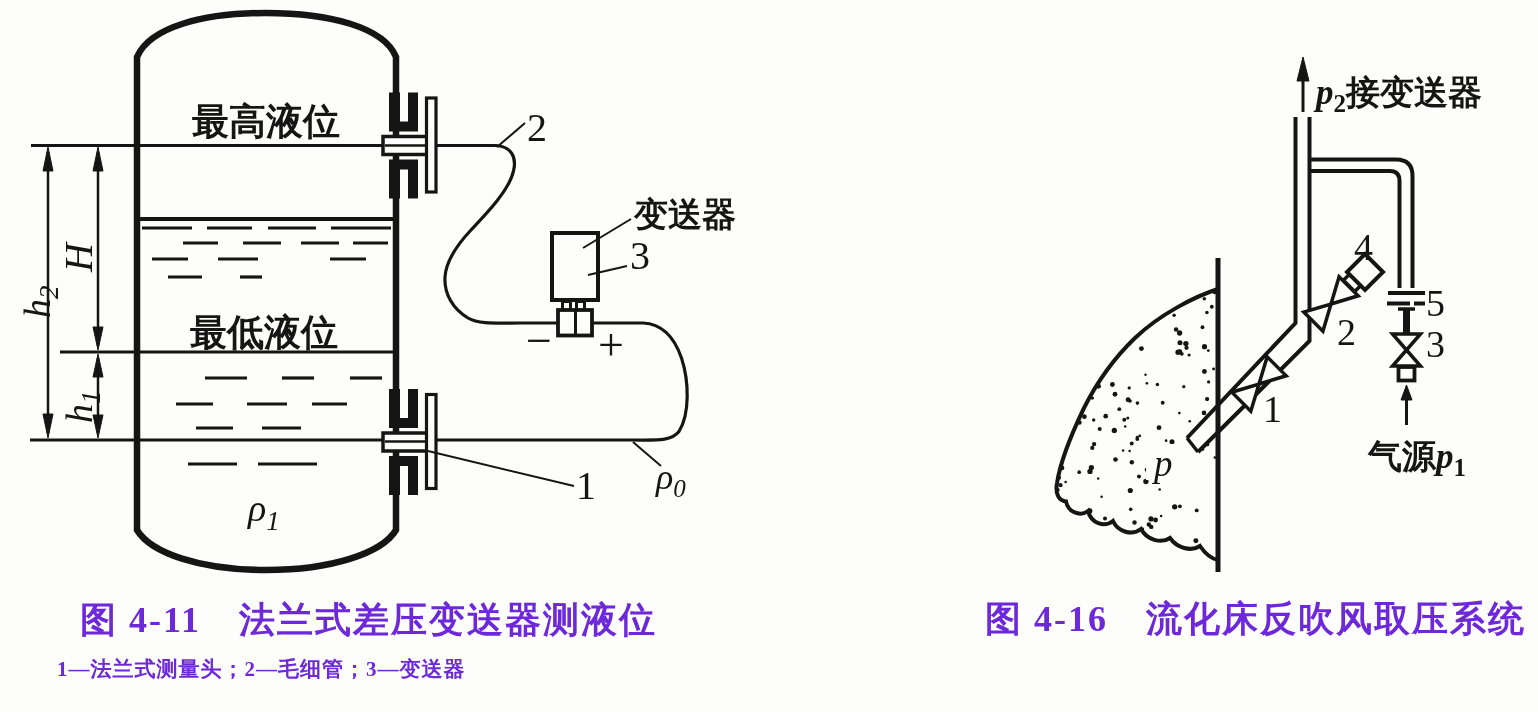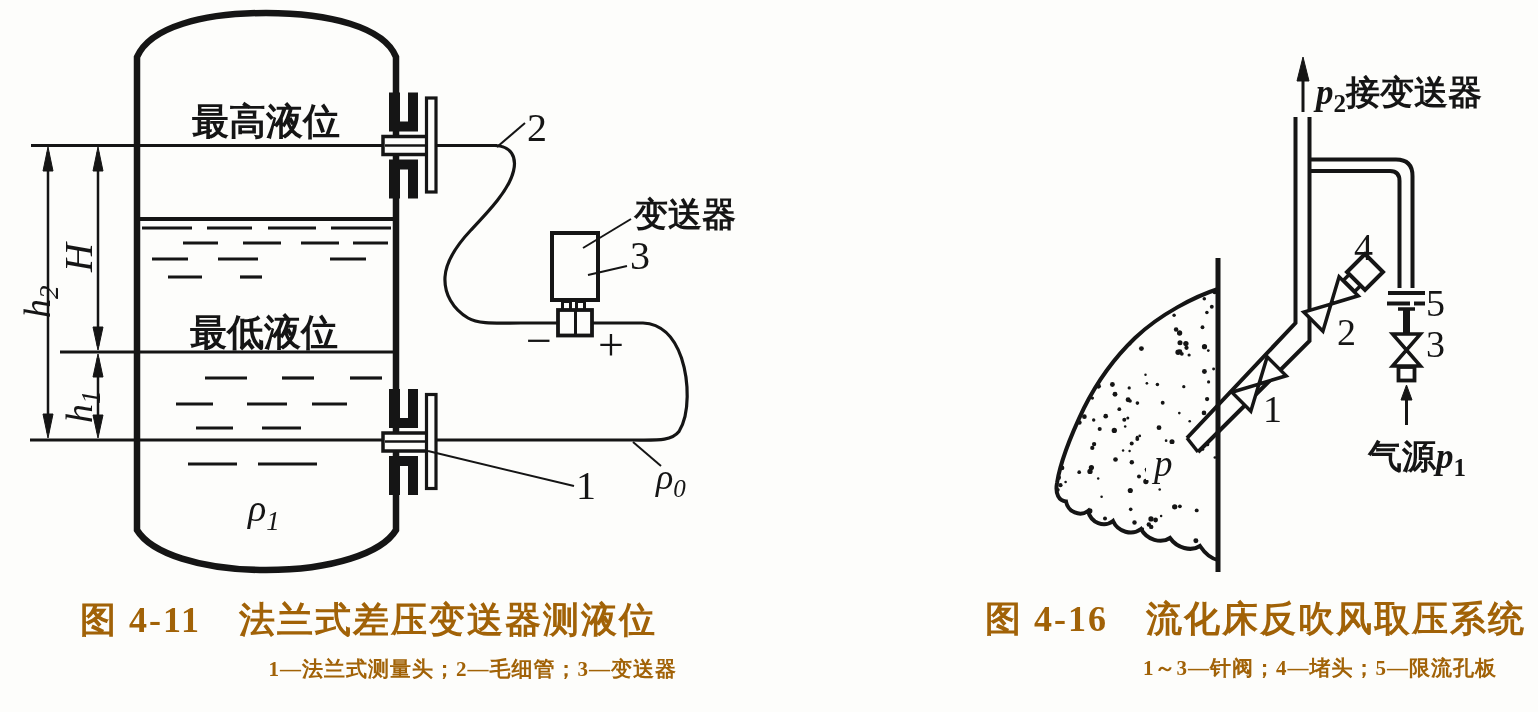--- a/index.html
+++ b/index.html
@@ -1,20 +1,20 @@
 <!DOCTYPE html>
 <html><head>
 <meta charset="utf-8">
 <style>
   html,body{margin:0;padding:0;background:#e8e8e4;}
   .page{position:relative;width:1538px;height:712px;background:#fdfdfb;overflow:hidden;
         font-family:"Liberation Serif",serif;color:#151515;}
   .page svg{position:absolute;top:0;left:0;}
   svg text{font-family:"Liberation Serif",serif;fill:#151515;stroke:none;}
-  .cap{position:absolute;text-align:right;color:#a16207;line-height:1.1;
+  .cap{position:absolute;text-align:left;color:#6d28d9;line-height:1.1;
        font-family:"Liberation Serif",serif;white-space:nowrap;}
   .cap-title{font-size:36px;font-weight:bold;letter-spacing:2px;}
   .cap-legend{font-size:21px;font-weight:bold;letter-spacing:1px;margin-left:7px;}
 </style>
 </head>
 <body>
 
 <div class="page">
 
   <svg width="770" height="600" viewBox="0 0 770 600">
@@ -353,15 +353,14 @@
     <text x="1354" y="260" font-size="38">4</text>
     <text x="1337" y="345" font-size="38">2</text>
     <text x="1263" y="422" font-size="38">1</text>
     <text x="1426" y="316" font-size="38">5</text>
     <text x="1426" y="357" font-size="38">3</text>
   </svg>
 
   <div class="cap cap-title" style="left:80px;top:601px;width:495px;">图 4-11　法兰式差压变送器测液位</div>
   <div class="cap cap-legend" style="left:50px;top:658px;width:620px;">1—法兰式测量头；2—毛细管；3—变送器</div>
   <div class="cap cap-title" style="left:985px;top:600px;width:515px;">图 4-16　流化床反吹风取压系统</div>
-  <div class="cap cap-legend" style="left:985px;top:657px;width:505px;">1～3—针阀；4—堵头；5—限流孔板</div>
 
 </div>
 
 </body></html>

